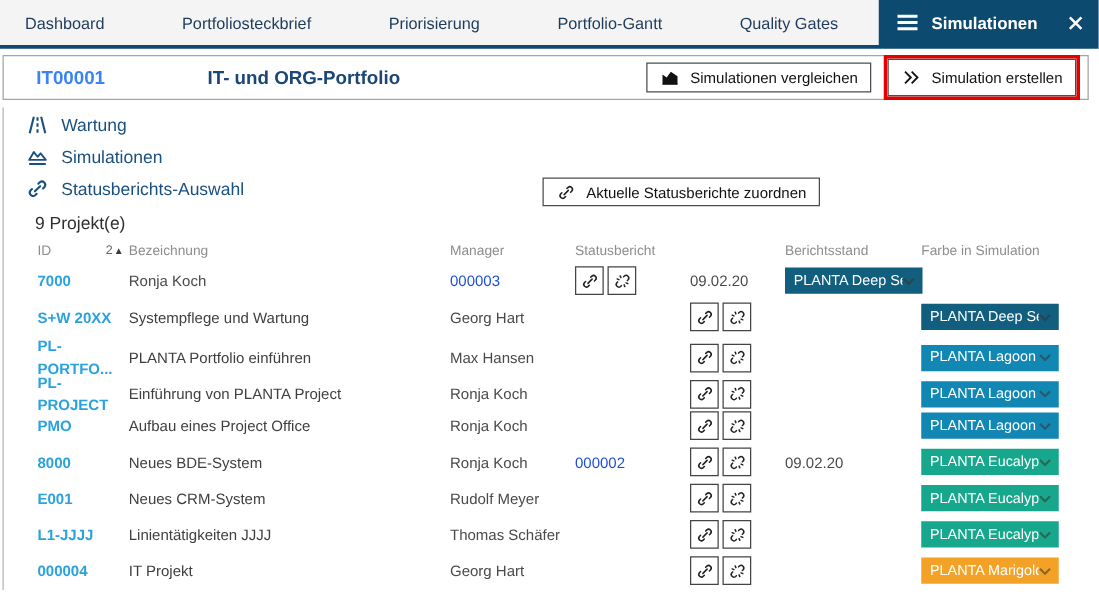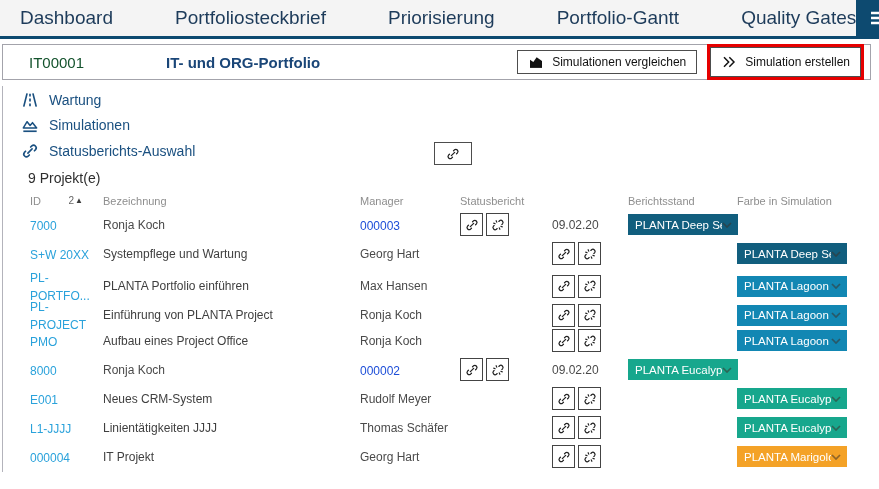--- a/index.html
+++ b/index.html
@@ -3,30 +3,30 @@
 <meta charset="utf-8">
 <style>
   * { margin:0; padding:0; box-sizing:border-box; }
   body { font-family:"Liberation Sans", sans-serif; background:#fff; }
   .screen { position:relative; width:879px; height:489px; background:#fff; overflow:hidden; }
 
   
   .nav { position:absolute; top:0; left:0; width:879px; height:36px; background:#f4f4f4;
          display:flex; align-items:stretch; }
   .nav-tabs { display:flex; align-items:center; gap:62px; padding-left:20px; }
-  .tab { font-size:19px; color:#1d3b5a; cursor:pointer; white-space:nowrap; }
+  .tab { font-size:13px; color:#1d3b5a; cursor:pointer; white-space:nowrap; }
   .active-tab { margin-left:auto; background:#0d4a70; display:flex; align-items:center;
                 padding:0 12px 0 14px; gap:10px; }
   .active-tab .lbl { color:#fff; font-size:13.5px; font-weight:bold; margin-right:14px; }
   .nav-underline { position:absolute; top:36px; left:0; width:879px; height:3px; background:#0d4a70; }
 
   
   .header-panel { position:absolute; top:44px; left:2px; width:869px; height:36px;
                   border:1px solid #a3a3ab; background:#fff; display:flex; align-items:center; }
-  .pf-id { margin-left:26px; width:137px; font-size:15px; font-weight:normal; color:#14532d; }
+  .pf-id { margin-left:26px; width:137px; font-size:15px; font-weight:bold; color:#3b82f6; }
   .pf-title { font-size:15px; font-weight:bold; color:#1a4678; }
   .hdr-btns { margin-left:auto; margin-right:6px; display:flex; align-items:center; gap:10px; }
   .btn { display:flex; align-items:center; gap:8px; background:#fff; border:1px solid #4d4d4d;
          height:24px; padding:0 10px; font-size:12px; color:#111; cursor:pointer;
          font-family:Liberation Sans, sans-serif; }
   .create-wrap { border:3px solid #e60000; }
   .create-wrap .btn { height:30px; }
 
   
   .content-border { position:absolute; left:2px; top:86px; height:386px; width:0;
@@ -37,25 +37,25 @@
                   color:#1a5080; font-size:14px; cursor:pointer; }
   .section-item svg { flex:0 0 auto; }
   .assign-btn { position:absolute; left:434px; top:142px; height:23px; }
 
   
   .count { position:absolute; left:28px; top:170px; font-size:14px; color:#2e2e2e; }
   .ptable { position:absolute; left:30px; top:191px; }
   .phead, .prow { display:grid; grid-template-columns:73px 257px 100px 92px 76px 109px 112px;
                   align-items:center; }
   .phead { height:19px; font-size:11px; color:#8e8e8e; }
-  .phead .hid { display:flex; justify-content:space-between; padding-right:20px; }
+  .phead .hid { display:flex; justify-content:space-between; padding-right:4px; }
   .sort { display:flex; align-items:center; gap:1px; color:#666; font-size:10px; }
   .sort .tri { color:#3a3a3a; font-size:8px; line-height:1; }
   .prow { height:29px; }
-  .idlink { font-size:12px; font-weight:normal; color:#2aa2db; text-decoration:none; cursor:pointer; }
+  .idlink { font-size:12px; font-weight:bold; color:#2aa2db; text-decoration:none; cursor:pointer; }
   .cname { font-size:12px; color:#3f3f3f; }
   .cmgr, .cdate { font-size:12px; color:#4a4a4a; }
   .cstat a { font-size:12px; color:#1d4ed8; text-decoration:none; cursor:pointer; }
   .cicons { display:flex; gap:3px; }
   .ibtn { width:23px; height:23px; border:1px solid #444; background:#fff; display:flex;
           align-items:center; justify-content:center; padding:0; cursor:pointer; color:#222; }
   .dropdown { width:110px; height:21px; display:flex; align-items:center; cursor:pointer;
               padding:0 6px 0 7px; }
   .dropdown span { color:#fff; font-size:11.5px; white-space:nowrap; overflow:hidden; flex:1; }
   .svgi { width:16px; height:16px; }
@@ -126,20 +126,21 @@
     <svg width="20" height="20" viewBox="0 0 24 24">
       <path d="M9.5 14.5l5-5M12.8 7.2l1.4-1.4a3.2 3.2 0 0 1 4.5 4.5l-1.4 1.4M11.2 16.8l-1.4 1.4a3.2 3.2 0 0 1-4.5-4.5l1.4-1.4" stroke="#1a5080" stroke-width="2" fill="none" stroke-linecap="round"></path>
     </svg>
     <span>Statusberichts-Auswahl</span>
   </div>
 
   <button class="btn assign-btn">
     <svg class="svgi" viewBox="0 0 24 24">
       <path d="M9.5 14.5l5-5M12.8 7.2l1.4-1.4a3.2 3.2 0 0 1 4.5 4.5l-1.4 1.4M11.2 16.8l-1.4 1.4a3.2 3.2 0 0 1-4.5-4.5l1.4-1.4" stroke="#222" stroke-width="1.9" fill="none" stroke-linecap="round"></path>
     </svg>
+    <span>Aktuelle Statusberichte zuordnen</span>
   </button>
 
   <div class="count">9 Projekt(e)</div>
 
   <div class="ptable">
     <div class="phead">
       <div class="hid">
         <span>ID</span>
         <span class="sort">
           <span>2</span>
@@ -288,20 +289,21 @@
             <span>PLANTA Lagoon ...</span>
             <svg width="10" height="6" viewBox="0 0 10 6">
               <path d="M1 1l4 4 4-4" stroke="rgba(60,50,40,0.55)" stroke-width="1.7" fill="none"></path>
             </svg>
           </div>
         </div>
     </div>
 
     <div class="prow">
       <div><a class="idlink">8000</a></div>
+      <div class="cname">Neues BDE-System</div>
       <div class="cmgr">Ronja Koch</div>
       <div class="cstat"><a>000002</a></div>
       <div class="cicons">
         <button class="ibtn">
             <svg class="svgi" viewBox="0 0 24 24">
               <path d="M9.5 14.5l5-5M12.8 7.2l1.4-1.4a3.2 3.2 0 0 1 4.5 4.5l-1.4 1.4M11.2 16.8l-1.4 1.4a3.2 3.2 0 0 1-4.5-4.5l1.4-1.4" stroke="currentColor" stroke-width="1.9" fill="none" stroke-linecap="round"></path>
             </svg>
           </button>
         <button class="ibtn">
             <svg class="svgi" viewBox="0 0 24 24">

